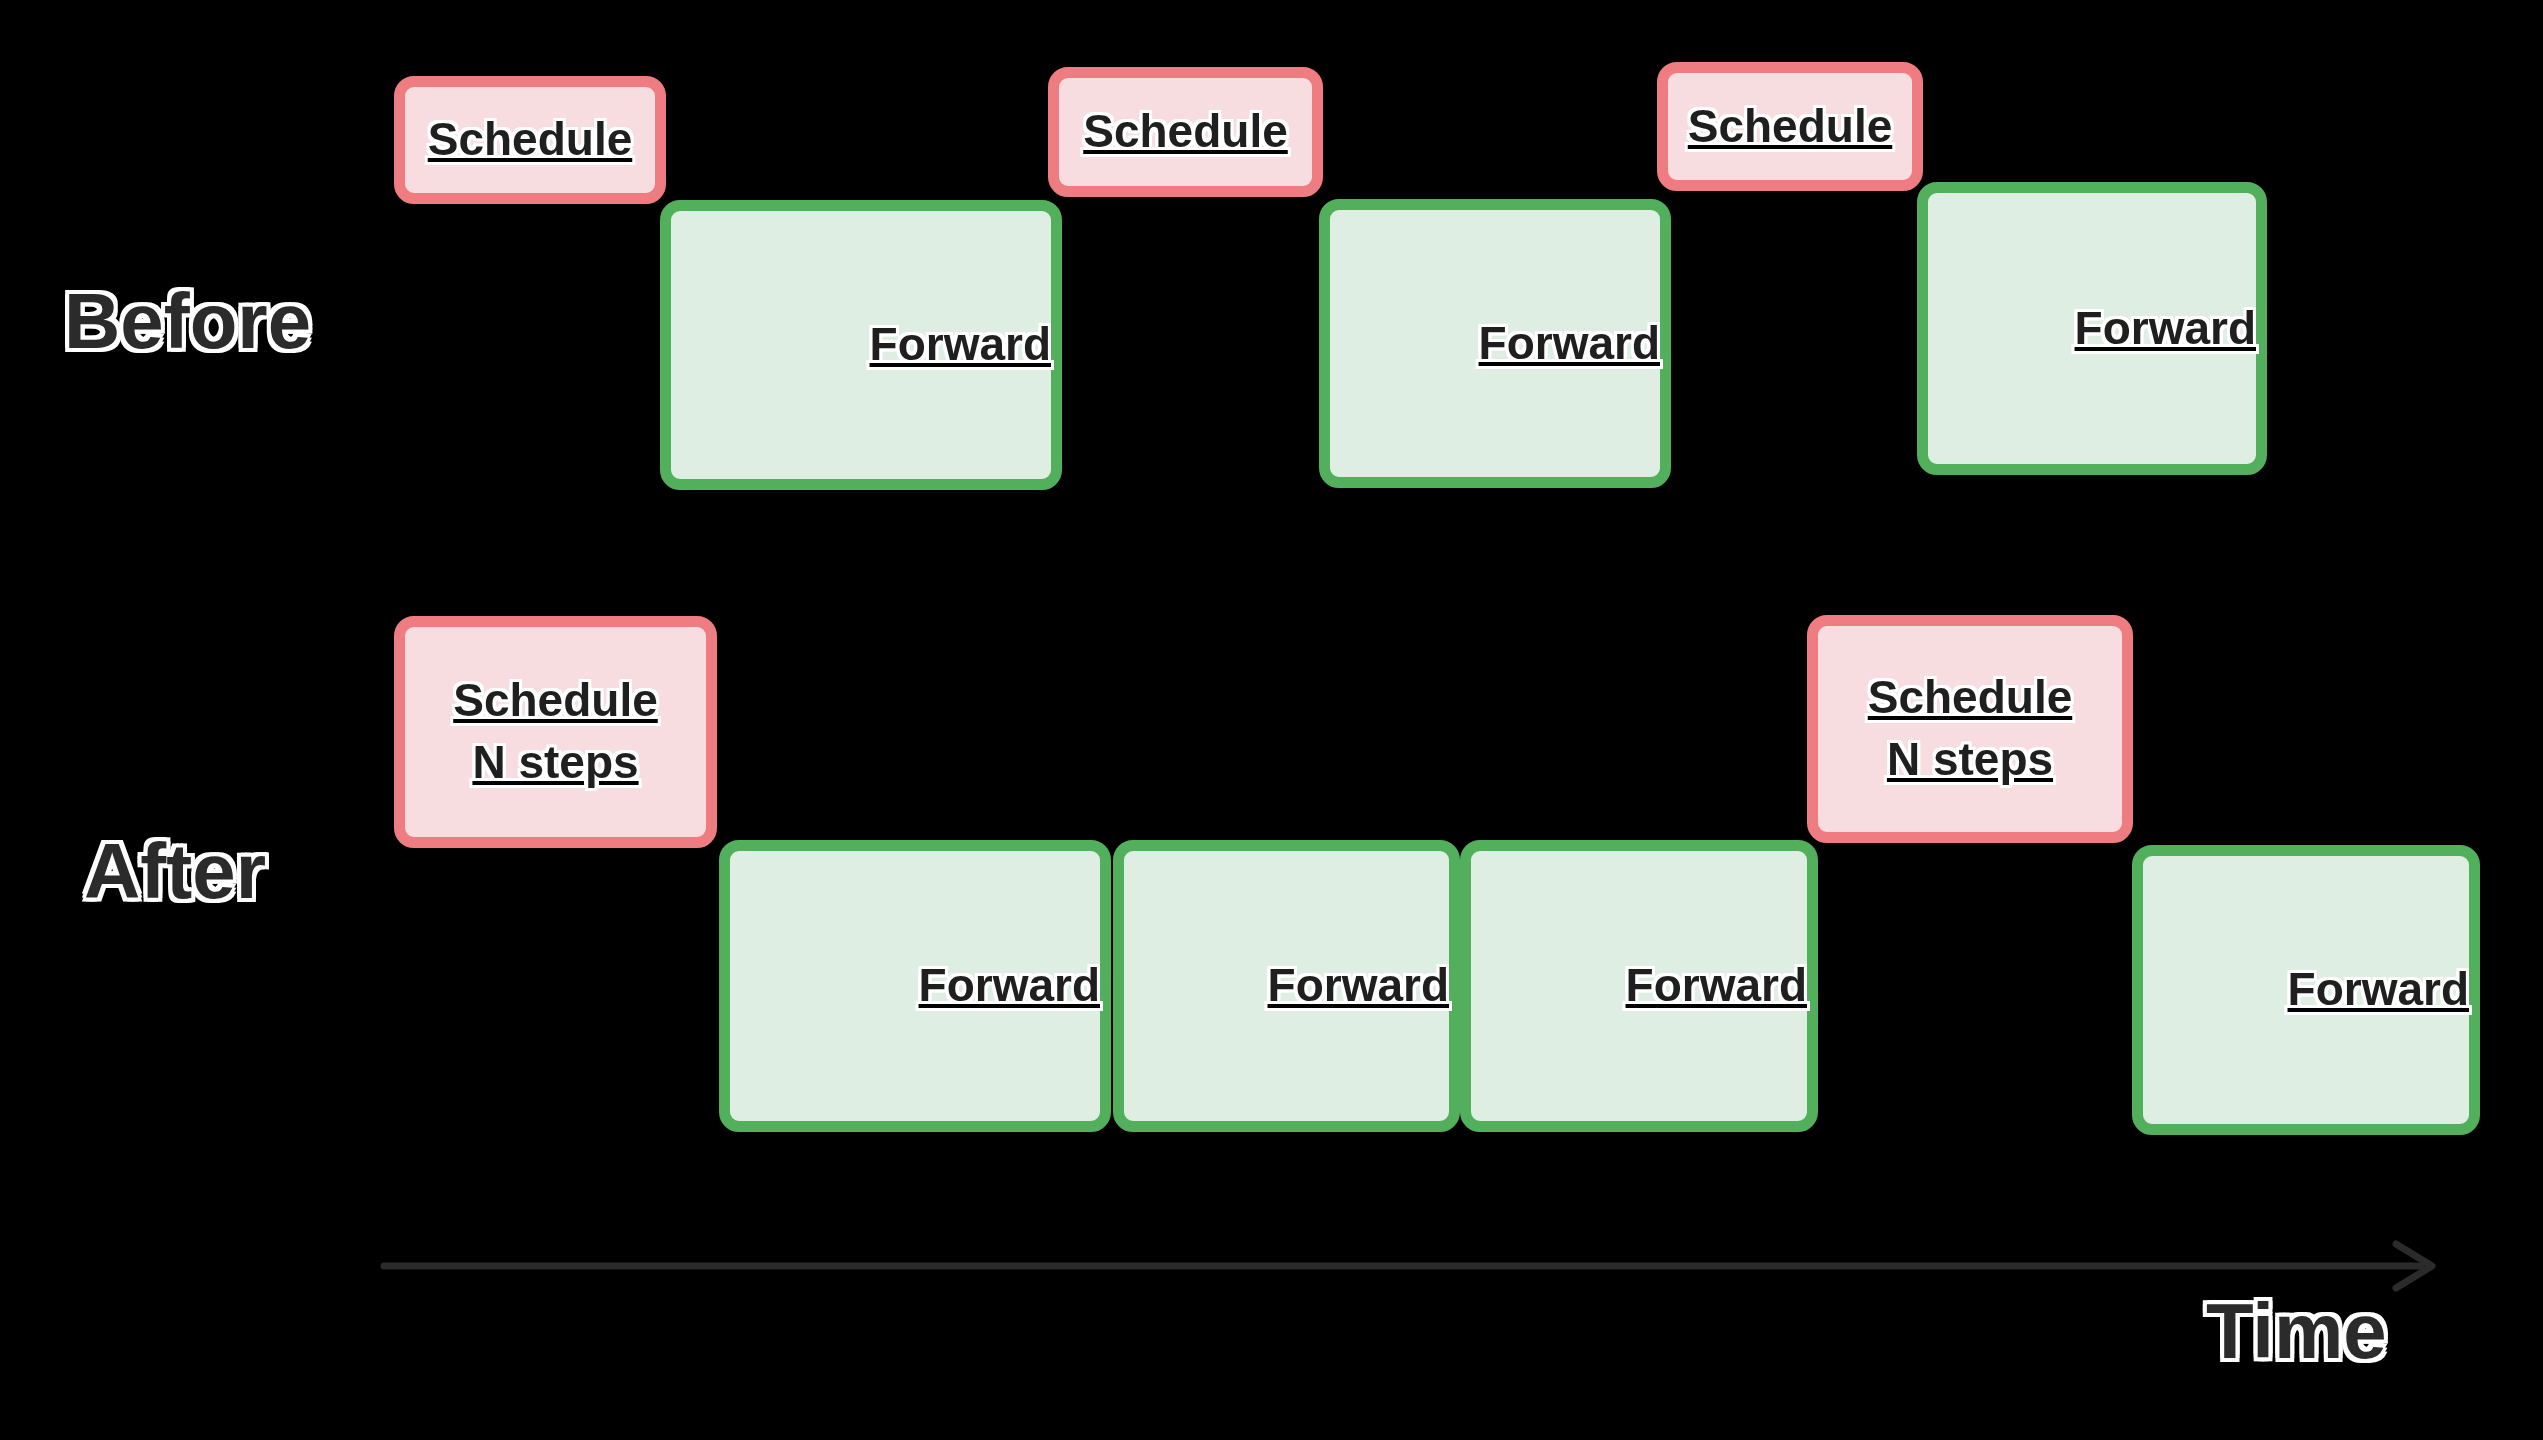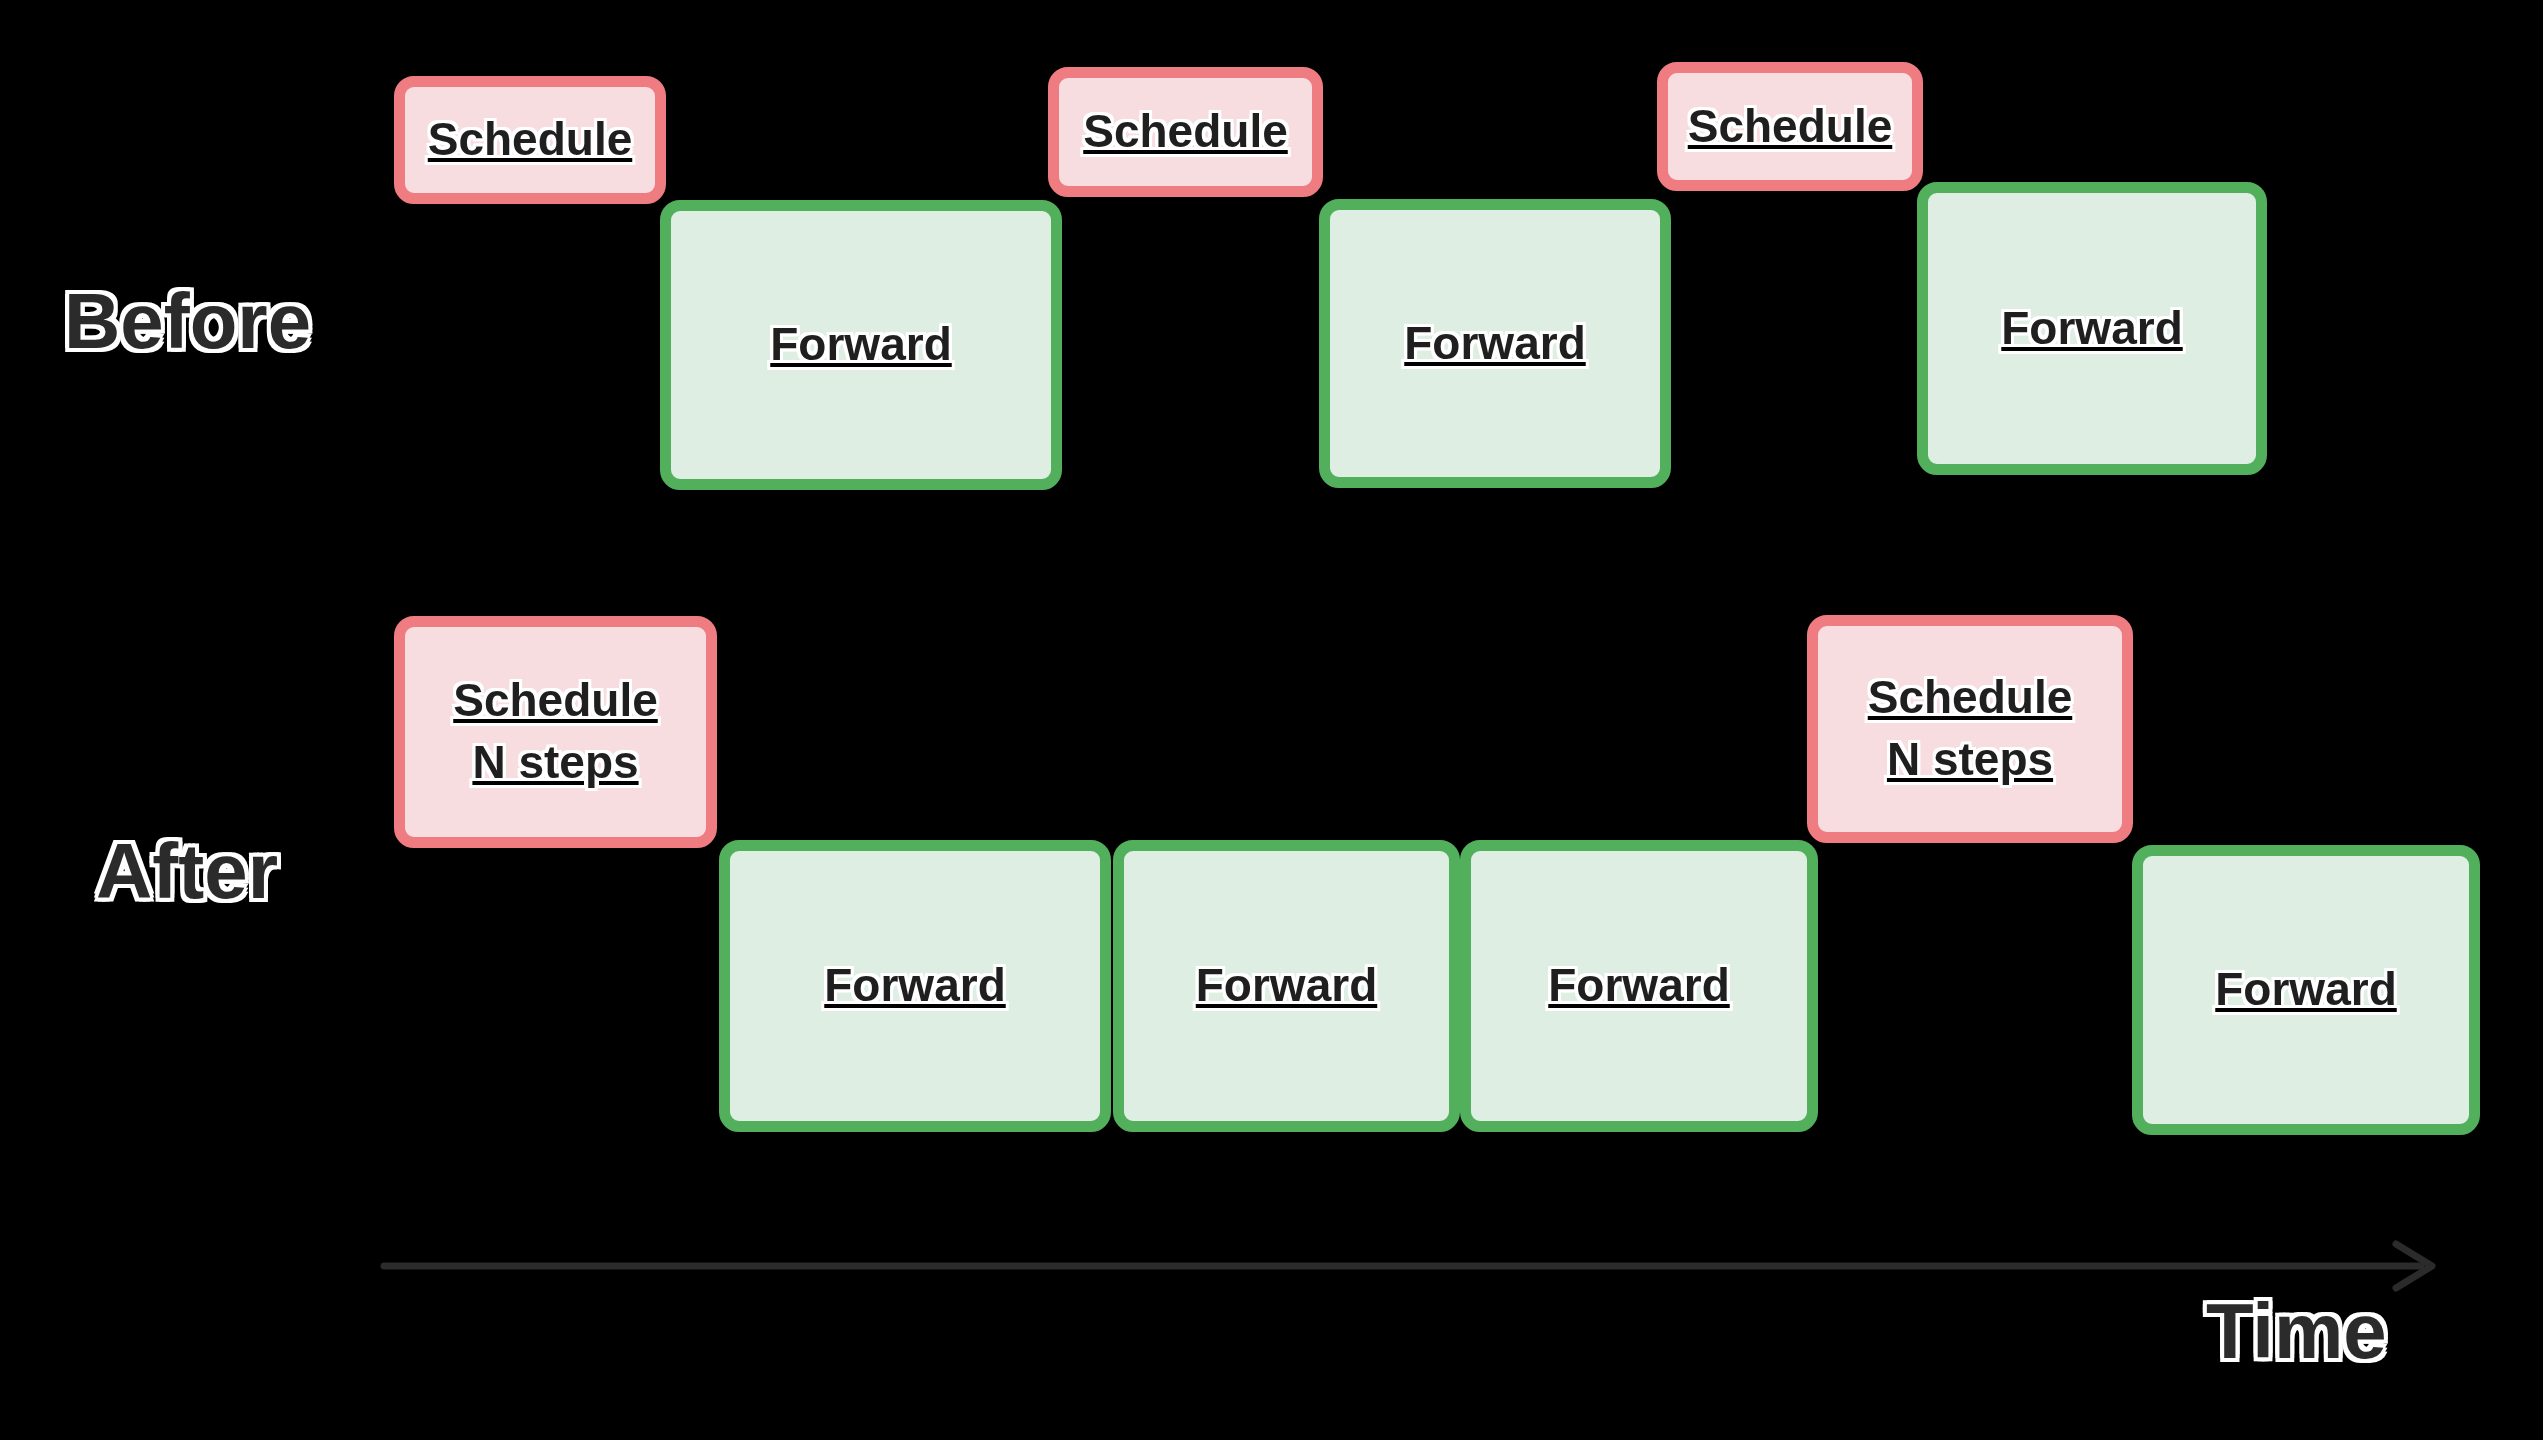--- a/index.html
+++ b/index.html
@@ -23,20 +23,21 @@
     text-align: center;
     text-decoration: underline;
   }
   .box.schedule {
     background: var(--schedule-fill, #f8dde0);
     border: 11px solid var(--schedule-border, #ef7c80);
   }
   .box.forward {
     background: var(--forward-fill, #deeee2);
     border: 11px solid var(--forward-border, #52af5c);
+    justify-content: flex-end;
   }
   .box-label {
     font-size: 46px;
     font-weight: 700;
     line-height: 1.34;
     color: var(--box-text, #1f1f1f);
     text-shadow:
       -3px -3px 0 #fff, 3px -3px 0 #fff, -3px 3px 0 #fff, 3px 3px 0 #fff,
       -3px 0 0 #fff, 3px 0 0 #fff, 0 -3px 0 #fff, 0 3px 0 #fff;
   }
@@ -63,21 +64,21 @@
     font-size: 78px;
     font-weight: 700;
     line-height: 1;
     color: var(--label-text, #2b2b2b);
     text-shadow:
       -4px -4px 0 #fff, 4px -4px 0 #fff, -4px 4px 0 #fff, 4px 4px 0 #fff,
       -4px 0 0 #fff, 4px 0 0 #fff, 0 -4px 0 #fff, 0 4px 0 #fff;
     white-space: nowrap;
   }
   #before-label { left: 64px;   top: 282px;  }
-  #after-label  { left: 96px;   top: 832px;  }
+  #after-label  { left: 84px;   top: 832px;  }
   #time-label   { left: 2206px; top: 1292px; }
 
   
   #time-axis {
     position: absolute;
     left: 0;
     top: 1230px;
     width: 2543px;
     height: 80px;
   }

